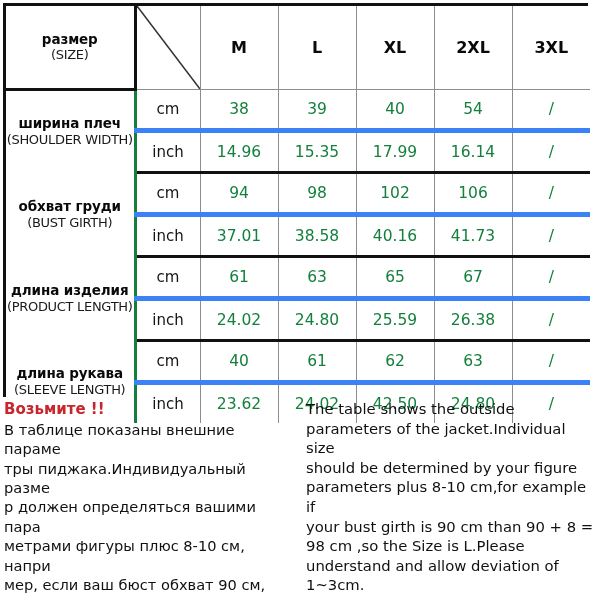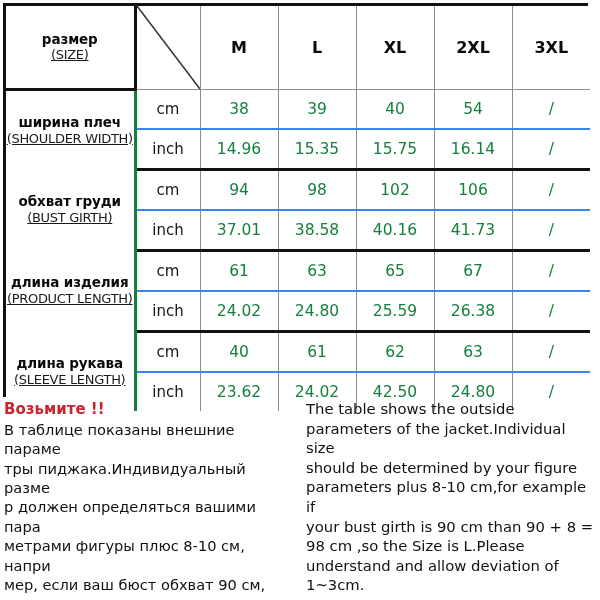--- a/index.html
+++ b/index.html
@@ -68,21 +68,20 @@
     font-size: 13.5px;
     color: #0a0a0a;
     letter-spacing: -0.1px;
     white-space: nowrap;
   }
   .label-en {
     font-size: 13px;
     color: #1a1a1a;
     letter-spacing: -0.3px;
     white-space: nowrap;
-    text-decoration: underline;
   }
 
   
   .hdr-row td { height: 82px; }
   .hdr-label {
     border-right: 3px solid #111111;
     border-bottom: 3px solid #111111;
     padding: 0 4px;
     line-height: 1.2;
   }
@@ -116,21 +115,21 @@
   }
   .val-cell {
     font-size: 15.5px;
     border-right: 1px solid #8d8d8d;
     color: #15803d;
   }
   .val-cell.last { border-right: none; }
 
   
   .row-cm .unit-cell,
-  .row-cm .val-cell { border-bottom: 2px solid #3b82f6; }
+  .row-cm .val-cell { border-bottom: 5px solid #3b82f6; }
 
   
   .group-end .unit-cell,
   .group-end .val-cell { border-bottom: 3px solid #111111; }
   .last-group .unit-cell,
   .last-group .val-cell { border-bottom: none; }
 
   
   .notes {
     position: absolute;
@@ -211,21 +210,21 @@
           <td class="val-cell">38</td>
           <td class="val-cell">39</td>
           <td class="val-cell">40</td>
           <td class="val-cell">54</td>
           <td class="val-cell last">/</td>
         </tr>
         <tr class="data-row group-end">
           <td class="unit-cell">inch</td>
           <td class="val-cell">14.96</td>
           <td class="val-cell">15.35</td>
-          <td class="val-cell">15.75</td>
+          <td class="val-cell">17.99</td>
           <td class="val-cell">16.14</td>
           <td class="val-cell last">/</td>
         </tr>
 
         <tr class="data-row row-cm">
           <td class="label-cell" rowspan="2">
             <div class="label-ru">обхват груди</div>
             <div class="label-en">(BUST GIRTH)</div>
           </td>
           <td class="unit-cell">cm</td>

